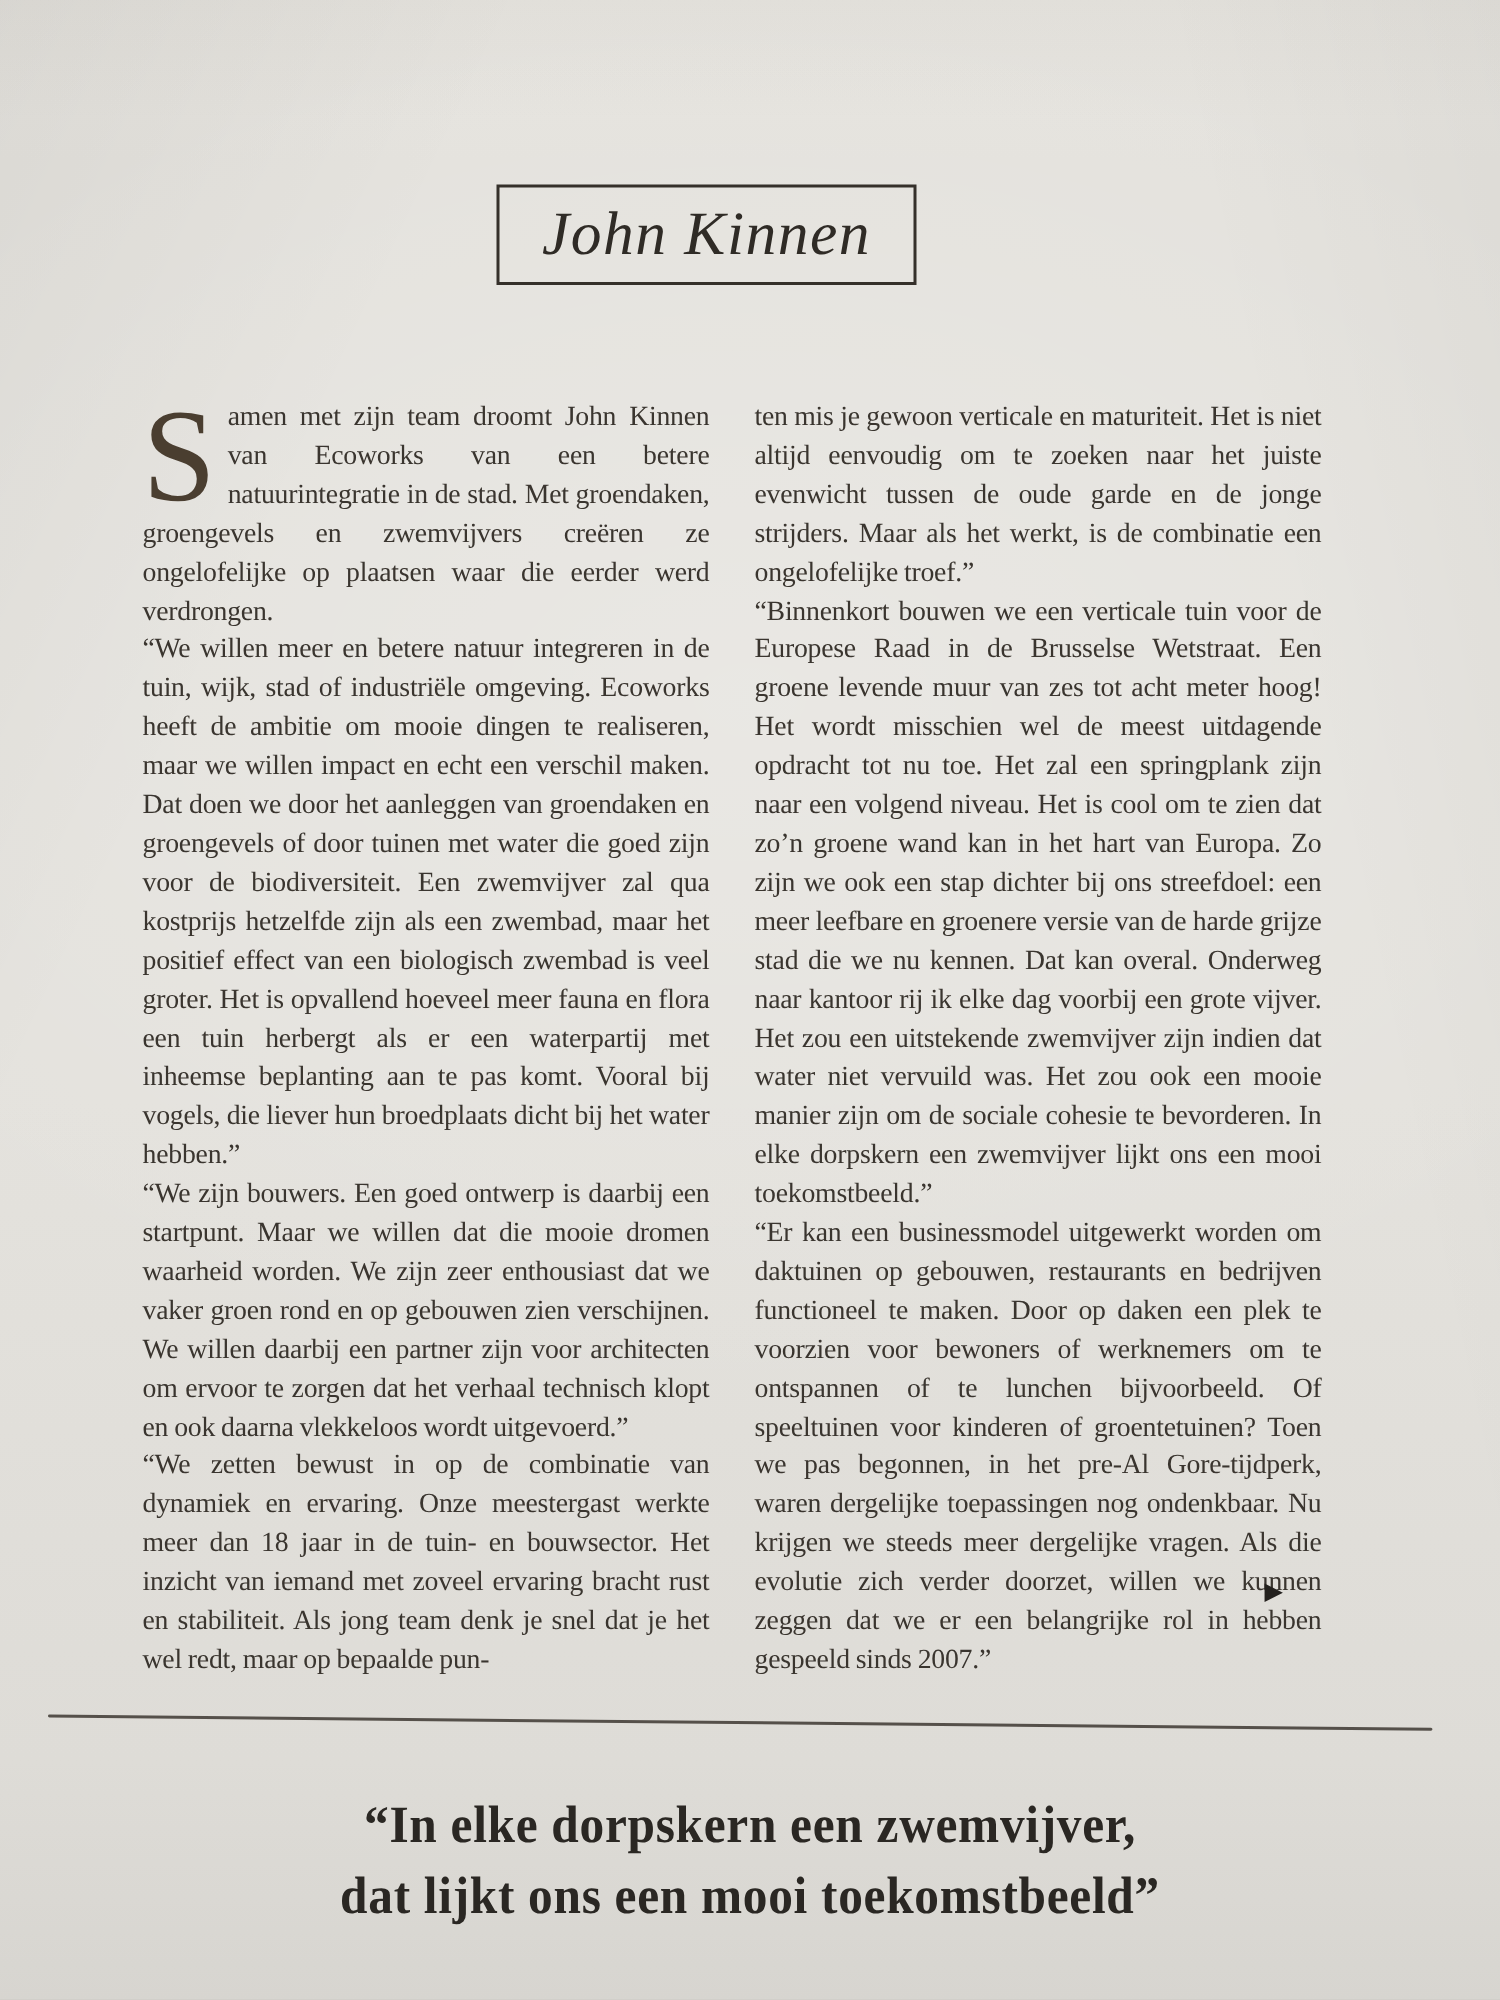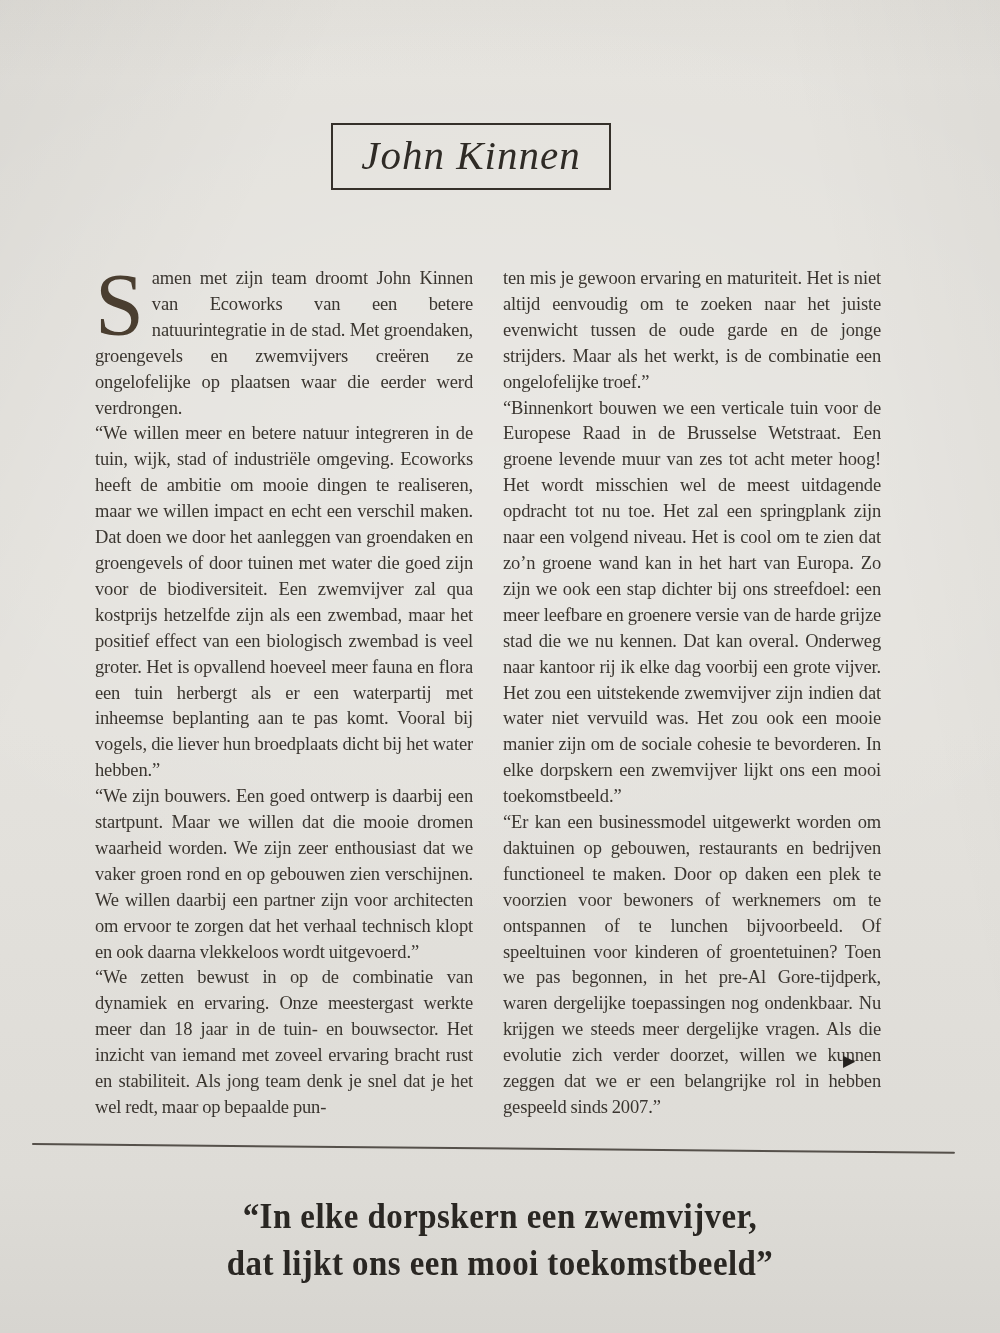--- a/index.html
+++ b/index.html
@@ -128,21 +128,21 @@
   </div>
 
   <div class="columns">
     <div class="col">
       <p><span class="dropcap">S</span><span>amen met zijn team droomt John Kinnen van Ecoworks van een betere natuurintegratie in de stad. Met groendaken, groengevels en zwemvijvers creëren ze ongelofelijke op plaatsen waar die eerder werd verdrongen.</span></p>
       <p>“We willen meer en betere natuur integreren in de tuin, wijk, stad of industriële omgeving. Ecoworks heeft de ambitie om mooie dingen te realiseren, maar we willen impact en echt een verschil maken. Dat doen we door het aanleggen van groendaken en groengevels of door tuinen met water die goed zijn voor de biodiversiteit. Een zwemvijver zal qua kostprijs hetzelfde zijn als een zwembad, maar het positief effect van een biologisch zwembad is veel groter. Het is opvallend hoeveel meer fauna en flora een tuin herbergt als er een waterpartij met inheemse beplanting aan te pas komt. Vooral bij vogels, die liever hun broedplaats dicht bij het water hebben.”</p>
       <p>“We zijn bouwers. Een goed ontwerp is daarbij een startpunt. Maar we willen dat die mooie dromen waarheid worden. We zijn zeer enthousiast dat we vaker groen rond en op gebouwen zien verschijnen. We willen daarbij een partner zijn voor architecten om ervoor te zorgen dat het verhaal technisch klopt en ook daarna vlekkeloos wordt uitgevoerd.”</p>
       <p>“We zetten bewust in op de combinatie van dynamiek en ervaring. Onze meestergast werkte meer dan 18 jaar in de tuin- en bouwsector. Het inzicht van iemand met zoveel ervaring bracht rust en stabiliteit. Als jong team denk je snel dat je het wel redt, maar op bepaalde pun-</p>
     </div>
     <div class="col">
-      <p>ten mis je gewoon ervaring en maturiteit. Het is niet altijd eenvoudig om te zoeken naar het juiste evenwicht tussen de oude garde en de jonge strijders. Maar als het werkt, is de combinatie een ongelofelijke troef.”</p>
+      <p>ten mis je gewoon verticale en maturiteit. Het is niet altijd eenvoudig om te zoeken naar het juiste evenwicht tussen de oude garde en de jonge strijders. Maar als het werkt, is de combinatie een ongelofelijke troef.”</p>
       <p>“Binnenkort bouwen we een verticale tuin voor de Europese Raad in de Brusselse Wetstraat. Een groene levende muur van zes tot acht meter hoog! Het wordt misschien wel de meest uitdagende opdracht tot nu toe. Het zal een springplank zijn naar een volgend niveau. Het is cool om te zien dat zo’n groene wand kan in het hart van Europa. Zo zijn we ook een stap dichter bij ons streefdoel: een meer leefbare en groenere versie van de harde grijze stad die we nu kennen. Dat kan overal. Onderweg naar kantoor rij ik elke dag voorbij een grote vijver. Het zou een uitstekende zwemvijver zijn indien dat water niet vervuild was. Het zou ook een mooie manier zijn om de sociale cohesie te bevorderen. In elke dorpskern een zwemvijver lijkt ons een mooi toekomstbeeld.”</p>
       <p>“Er kan een businessmodel uitgewerkt worden om daktuinen op gebouwen, restaurants en bedrijven functioneel te maken. Door op daken een plek te voorzien voor bewoners of werknemers om te ontspannen of te lunchen bijvoorbeeld. Of speeltuinen voor kinderen of groentetuinen? Toen we pas begonnen, in het pre-Al Gore-tijdperk, waren dergelijke toepassingen nog ondenkbaar. Nu krijgen we steeds meer dergelijke vragen. Als die evolutie zich verder doorzet, willen we kunnen zeggen dat we er een belangrijke rol in hebben gespeeld sinds 2007.”</p>
     </div>
   </div>
 
   <div class="cont-arrow">▶</div>
 
   <div class="divider"></div>
 
   <div class="pull-quote">

